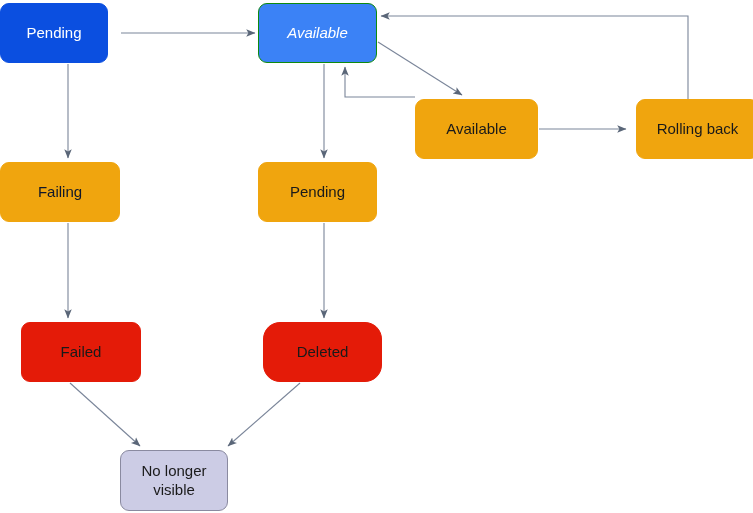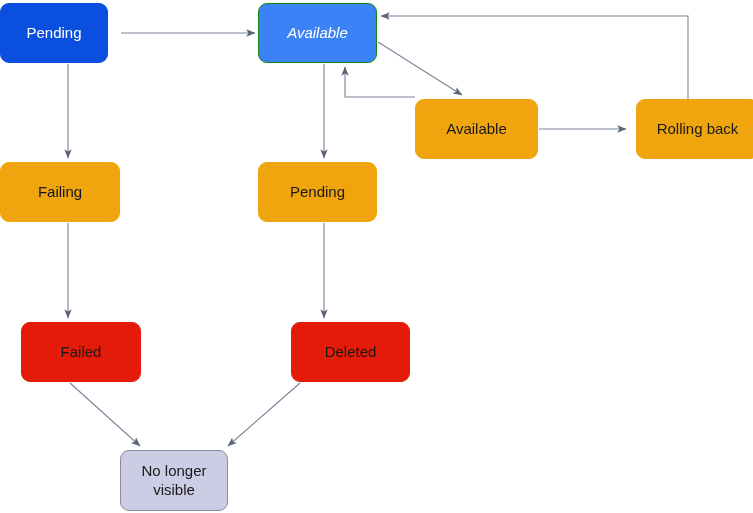--- a/index.html
+++ b/index.html
@@ -74,18 +74,18 @@
   </svg>
 
   <div id="nodes-layer">
       <div class="node blue" style="left: 0px; top: 3px; width: 108px; height: 60px; background: rgb(11, 79, 224); color: rgb(255, 255, 255);">Pending</div>
       <div class="node green" style="left: 258px; top: 3px; width: 119px; height: 60px; background: #3b82f6; color: rgb(255, 255, 255); font-style: italic;">Available</div>
       <div class="node orange" style="left: 415px; top: 99px; width: 123px; height: 60px; background: rgb(240, 165, 14); color: rgb(26, 26, 26);">Available</div>
       <div class="node orange" style="left: 636px; top: 99px; width: 123px; height: 60px; background: rgb(240, 165, 14); color: rgb(26, 26, 26);">Rolling back</div>
       <div class="node orange" style="left: 0px; top: 162px; width: 120px; height: 60px; background: rgb(240, 165, 14); color: #0f172a;">Failing</div>
       <div class="node orange" style="left: 258px; top: 162px; width: 119px; height: 60px; background: rgb(240, 165, 14); color: rgb(26, 26, 26);">Pending</div>
       <div class="node red" style="left: 0px; top: 322px; width: 120px; height: 60px; background: rgb(228, 27, 8); color: rgb(26, 26, 26);">Failed</div>
-      <div class="node red" style="left: 270px; top: 322px; width: 119px; height: 60px; background: rgb(228, 27, 8); color: rgb(26, 26, 26);">Deleted</div>
+      <div class="node red" style="left: 242px; top: 322px; width: 119px; height: 60px; background: rgb(228, 27, 8); color: rgb(26, 26, 26); border-radius: 17px;">Deleted</div>
       <div class="node lavender" style="left: 120px; top: 450px; width: 108px; height: 61px; background: rgb(204, 204, 229); color: rgb(26, 26, 26);">No longer
 visible</div>
     </div>
 
 </div>
 
 </body></html>

